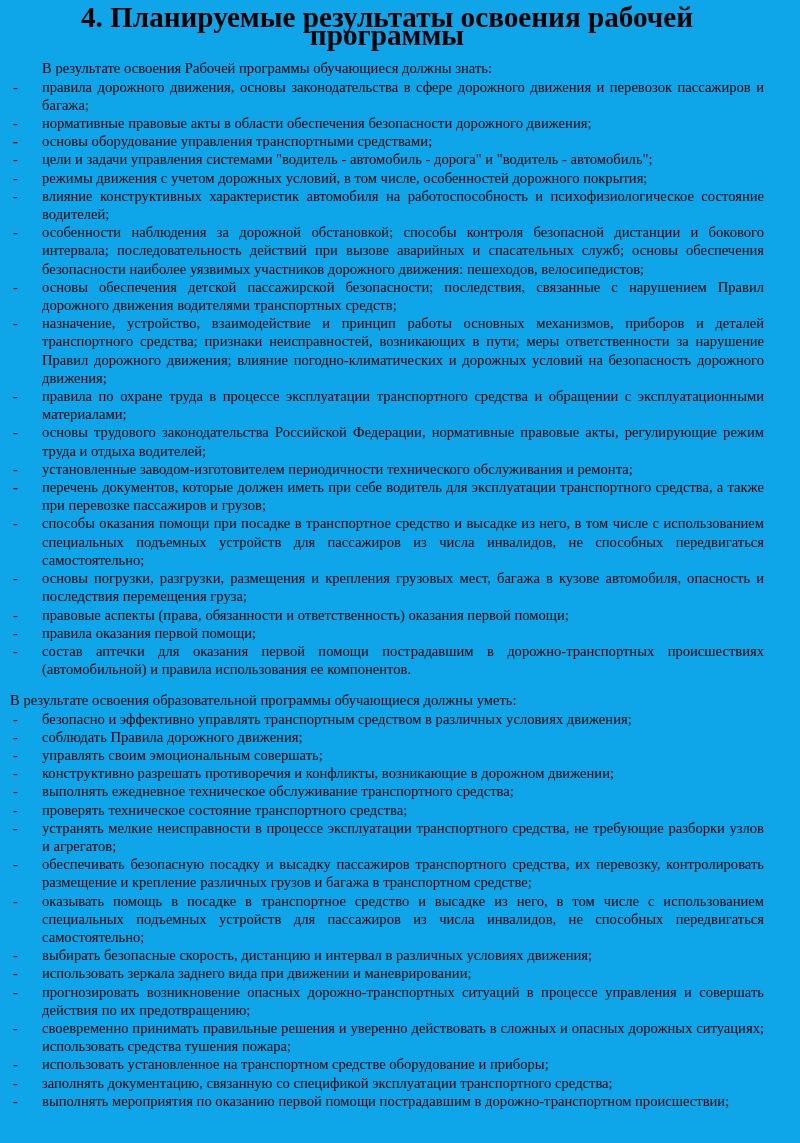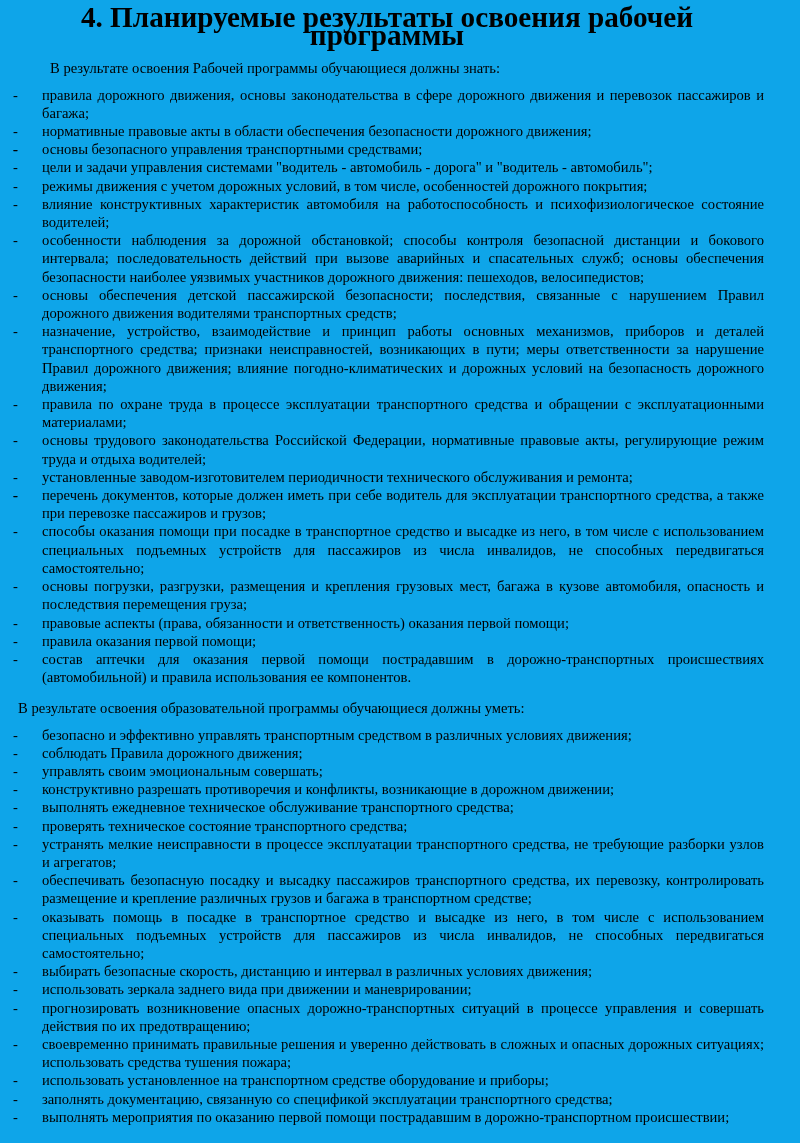--- a/index.html
+++ b/index.html
@@ -13,21 +13,21 @@
     line-height: 18.2px;
     color: #000;
     overflow: hidden;
     background: #0ea5e9;
   }
   .doc-title {
     text-align: center;
     font-weight: bold;
     margin: 0 0 15px 0;
   }
-  .intro { margin: 8px; }
+  .intro { margin: 0; }
   .intro.indented { text-indent: 32px; }
   .section { margin: 0; }
   .section.gap-above { margin-top: 13px; }
   .list { margin: 0; }
   .item {
     position: relative;
     padding-left: 32px;
     text-align: justify;
   }
   .dash {
@@ -53,21 +53,21 @@
 
         <div class="item">
           <span class="dash">-</span><span>нормативные правовые акты в области обеспечения безопасности дорожного движения;</span>
         </div>
 
         <div class="item">
           <span class="dash">-</span>
         </div>
 
         <div class="item">
-          <span class="dash">-</span><span>основы безопасного управления транспортными средствами;</span>
+          <span class="dash">-</span><span>основы оборудование управления транспортными средствами;</span>
         </div>
 
         <div class="item">
           <span class="dash">-</span><span>цели и задачи управления системами "водитель - автомобиль - дорога" и "водитель - автомобиль";</span>
         </div>
 
         <div class="item">
           <span class="dash">-</span><span>режимы движения с учетом дорожных условий, в том числе, особенностей дорожного покрытия;</span>
         </div>
 

